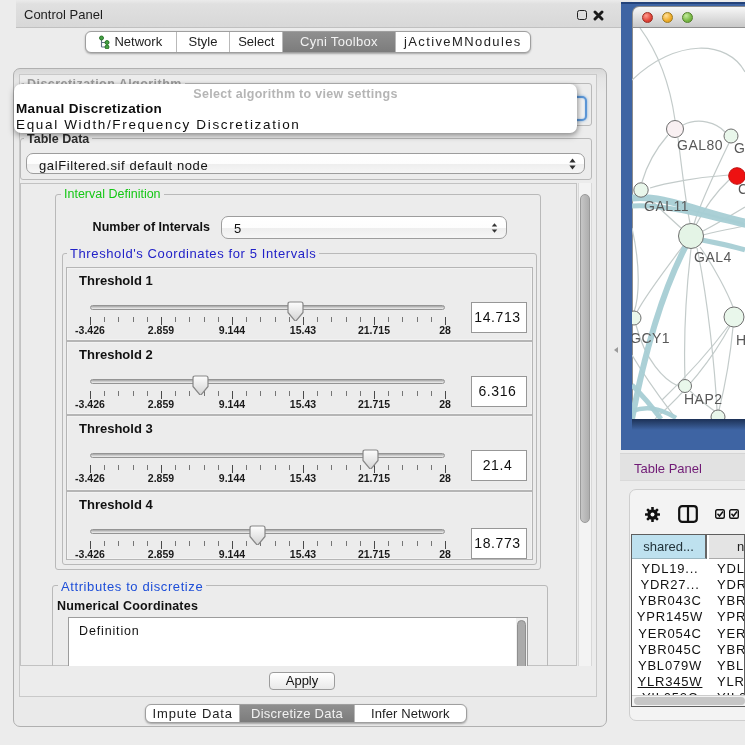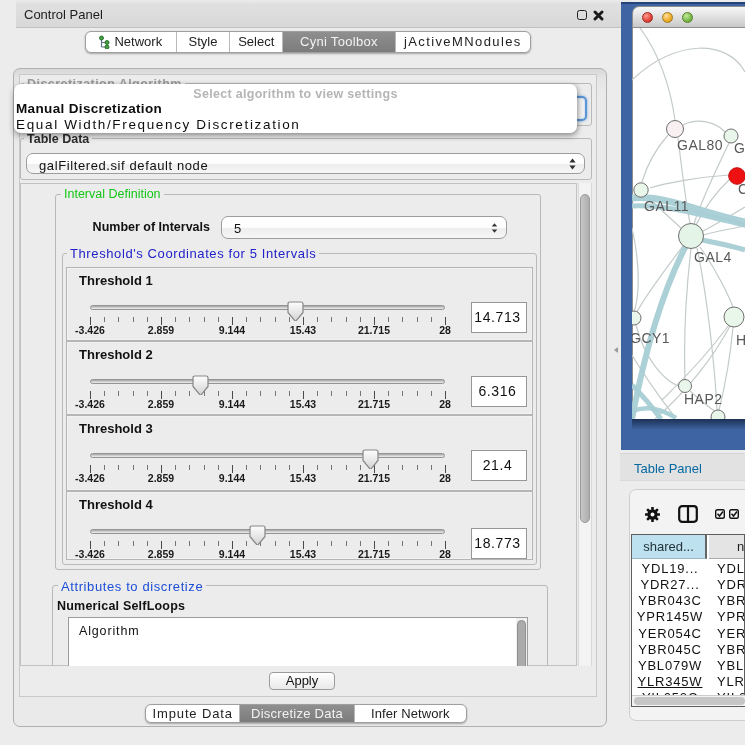--- a/index.html
+++ b/index.html
@@ -66,21 +66,21 @@
 #desktop { left:621px; top:2px; width:124px; height:448px; background:#3e64a3; border-top:2px solid #24437a; }
 #iframebar { left:632px; top:6px; width:113px; height:22px;
   background:linear-gradient(180deg,#f7f7f7,#c9c9c9); border:1px solid #8e8e8e; border-right:none;
   border-top-left-radius:7px; }
 #canvas { left:632px; top:28px; width:113px; height:391px; background:#ffffff; border-left:1px solid #8e8e8e; }
 #frshadow { left:632px; top:419px; width:113px; height:11px;
   background:linear-gradient(180deg,#1c3157 0,#2c4877 5px,#3e64a3 11px); }
 .light { position:absolute; top:5px; width:11px; height:11px; border-radius:50%; }
 #tpbar { left:620px; top:453px; width:125px; height:28px; background:#e2e2e2;
   border-top:1px solid #d5d5d5; border-bottom:1px solid #dadada; }
-#tpbar .t { position:absolute; left:14px; top:7px; font-size:13px; color:#0369a1; }
+#tpbar .t { position:absolute; left:14px; top:7px; font-size:13px; color:#701a75; }
 #tpanel { left:629px; top:489px; width:130px; height:232px; background:#f3f3f3;
   border:1px solid #cecece; border-radius:7px; }
 #ttable { left:631px; top:534px; width:114px; height:173px; border:1px solid #5e5e5e; background:#fff; overflow:hidden; }
 .hrow { position:absolute; left:0; top:0; height:22px; }
 .trow { position:absolute; font-size:13px; color:#121212; }
 #hscroll { left:632px; top:695px; width:113px; height:11px; background:#f2f2f2; border-top:1px solid #cccccc; }
 #hthumb { left:634px; top:697px; width:111px; height:8px; background:#c6c6c6; border-radius:4px; }
 </style>
 </head>
 <body>
@@ -228,23 +228,23 @@
             <stop offset="0" stop-color="#fdfdfd"></stop>
             <stop offset="1" stop-color="#d2d2d2"></stop>
           </linearGradient>
         </defs>
         <path d="M3,1 h11 q2,0 2,2 v8.5 l-7.5,9 l-7.5,-9 v-8.5 q0,-2 2,-2 z" fill="url(#tg4)" stroke="#878787" stroke-width="1.2" stroke-linejoin="round"></path>
       </svg>
       <div class="vbox" style="top:36px;">18.773</div>
     </div>
     <div class="abs group" style="left:32px;top:402px;width:496px;height:110px;"></div>
     <div class="abs gtitle" style="left:38px;top:396px;color:#1d4ed8;font-size:13px;letter-spacing:0.6px;">Attributes to discretize</div>
-    <div class="abs" style="left:37px;top:416px;font-size:12.5px;font-weight:bold;color:#111;letter-spacing:0.2px;">Numerical SelfLoops</div>
+    <div class="abs" style="left:37px;top:416px;font-size:12.5px;font-weight:bold;color:#111;letter-spacing:0.2px;">Numerical Coordinates</div>
     <div class="abs" id="numlist" style="left:48px;top:434px;width:460px;height:60px;background:#fff;border:1px solid #9c9c9c;font-size:12.5px;color:#111;letter-spacing:0.85px;">
-      <div style="padding-left:10px;height:16.8px;line-height:16.8px;margin-top:5px;">Algorithm</div>
+      <div style="padding-left:10px;height:16.8px;line-height:16.8px;margin-top:5px;">Definition</div>
     </div>
     <div class="abs" style="left:496px;top:435px;width:11px;height:58px;background:#f0f0f0;"></div>
     <div class="abs" style="left:497px;top:437px;width:9px;height:56px;background:#ababab;border:1px solid #8f8f8f;border-radius:5px;"></div>
   </div>
 
 <div class="abs sbtrack" style="left:578px;top:183px;width:14px;height:483px;border-left:1px solid #d8d8d8;border-right:1px solid #d8d8d8;"></div>
 <div class="abs sbthumb" style="left:580px;top:194px;width:10px;height:329px;"></div>
 
 <div class="abs" id="applybtn">Apply</div>
 

